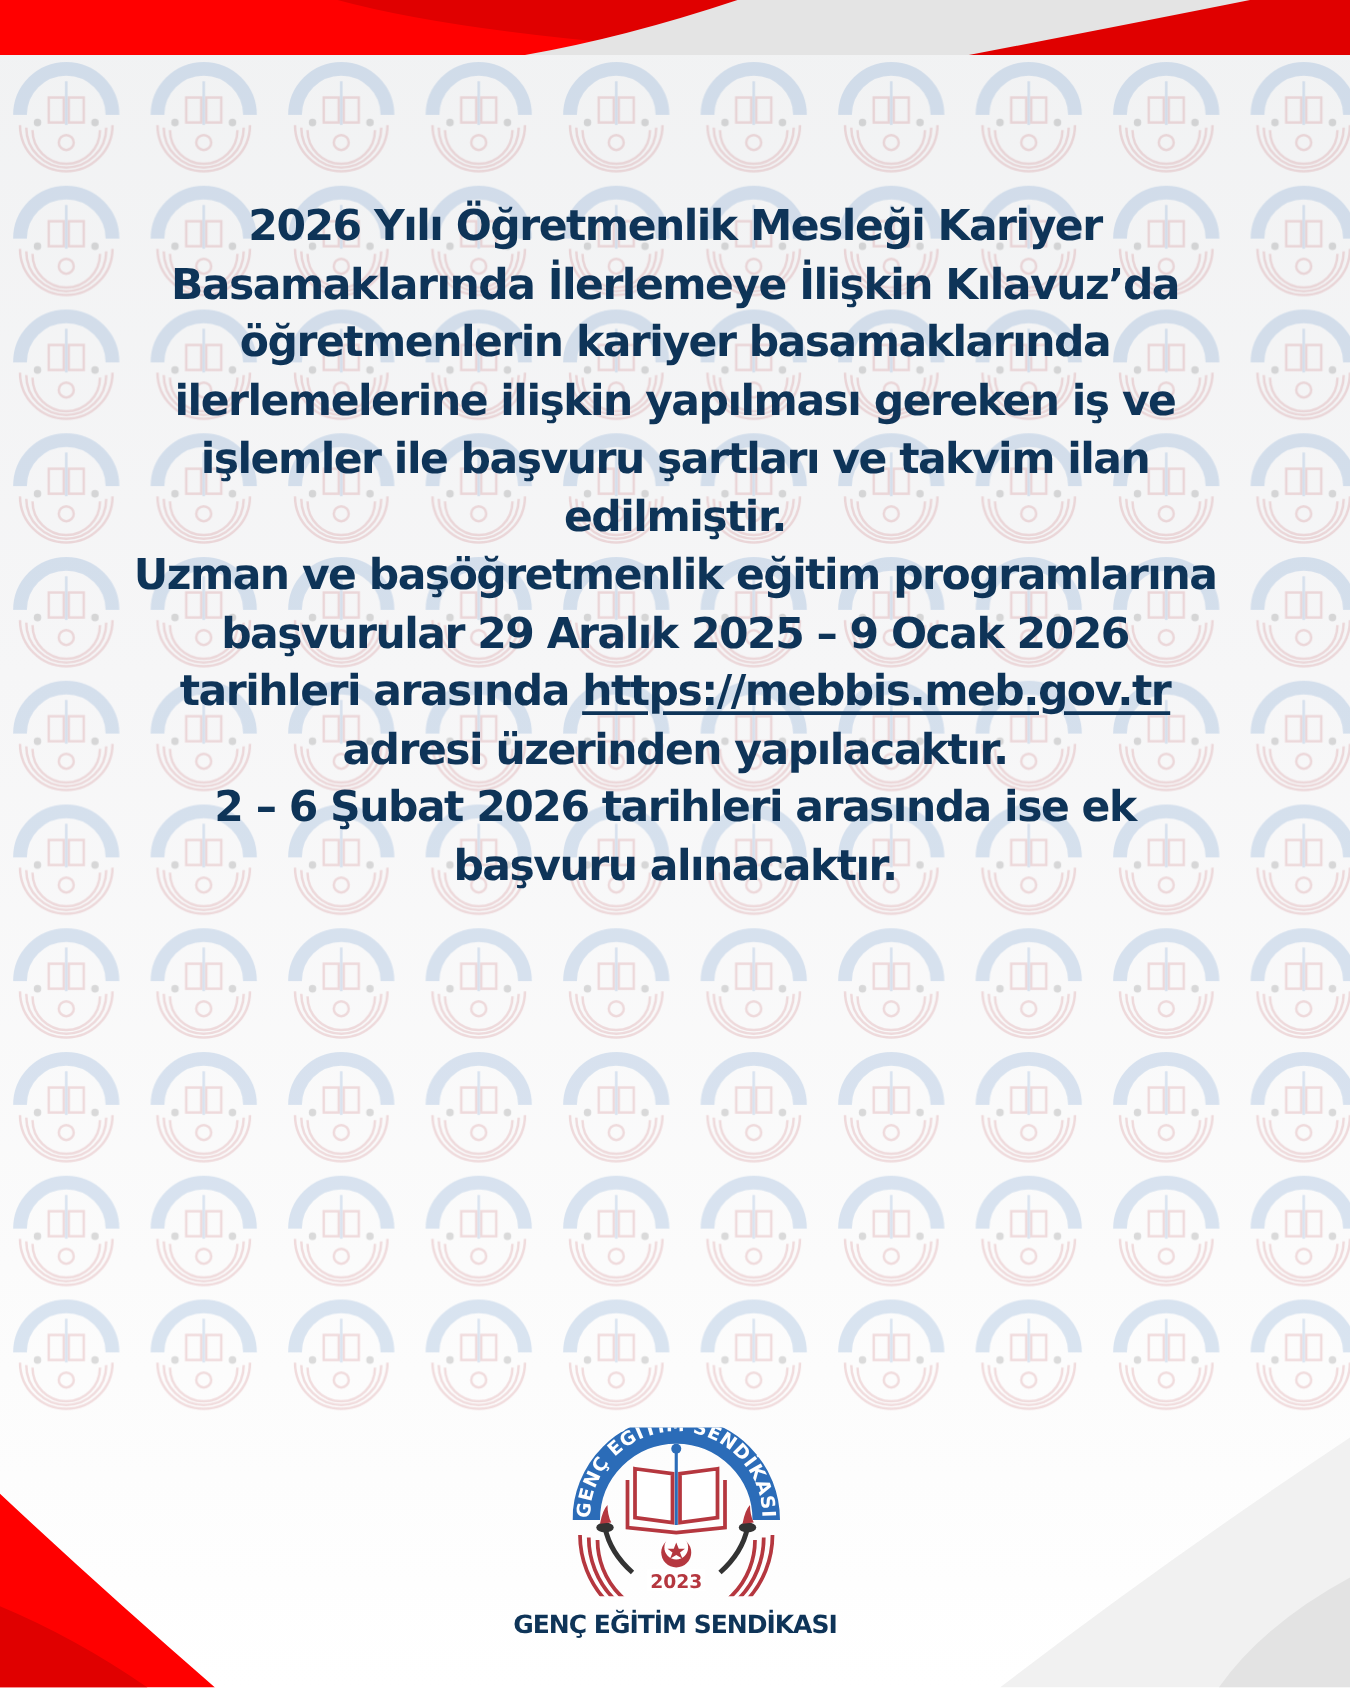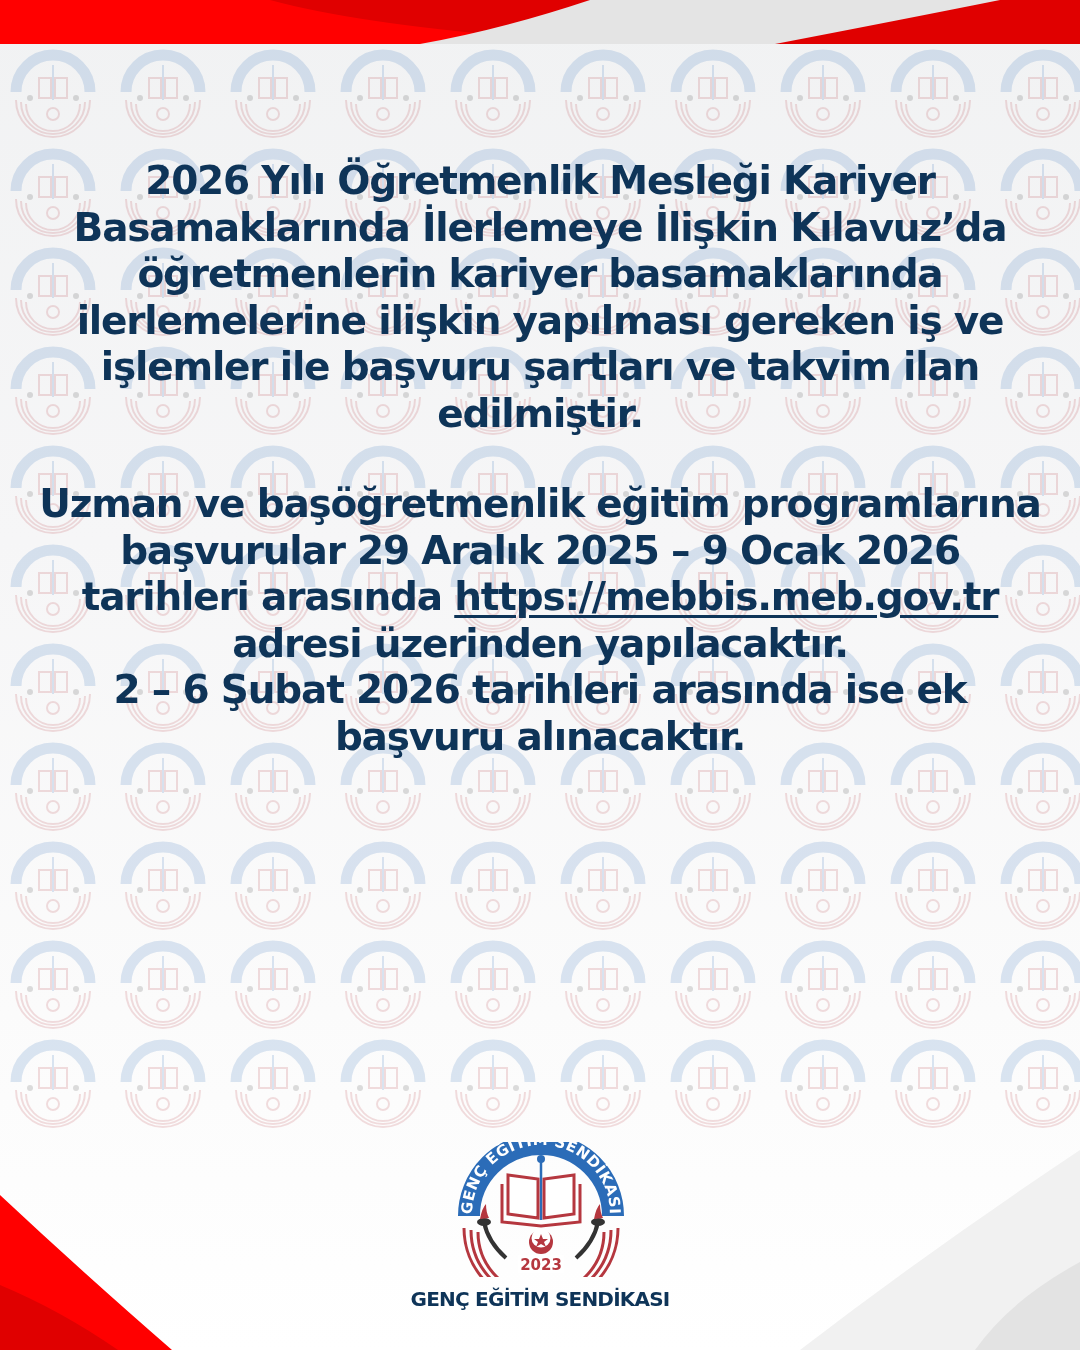--- a/index.html
+++ b/index.html
@@ -9,24 +9,24 @@
       font-family: "DejaVu Sans", "Liberation Sans", sans-serif;
     }
     .bg-layer { position: absolute; left: 0; top: 0; width: 1080px; height: 1350px; }
     .watermark { position: absolute; left: 0; top: 44px; width: 1080px; height: 1090px; opacity: 0.16; }
     .content {
       position: absolute; left: 0; top: 158px; width: 1080px;
       text-align: center; color: #0e3458;
     }
     .para {
       margin: 0 auto; font-weight: bold;
-      font-size: 39px; line-height: 46.5px; letter-spacing: -1.2px;
+      font-size: 34px; line-height: 46.5px; letter-spacing: -1.2px;
       white-space: pre-line;
     }
-    .para + .para { margin-top: 44px; }
+    .para + .para { }
     .link { text-decoration: underline; text-decoration-thickness: 3px; text-underline-offset: 5px; }
     .logo { position: absolute; left: 458px; top: 1142px; width: 166px; height: 135px; }
     .org-name {
       position: absolute; left: 0; top: 1287px; width: 1080px; text-align: center;
       font-family: "DejaVu Sans", sans-serif; font-weight: bold;
       font-size: 20px; letter-spacing: -0.8px; color: #0e3458;
     }
   </style>
 </head>
 <body>

